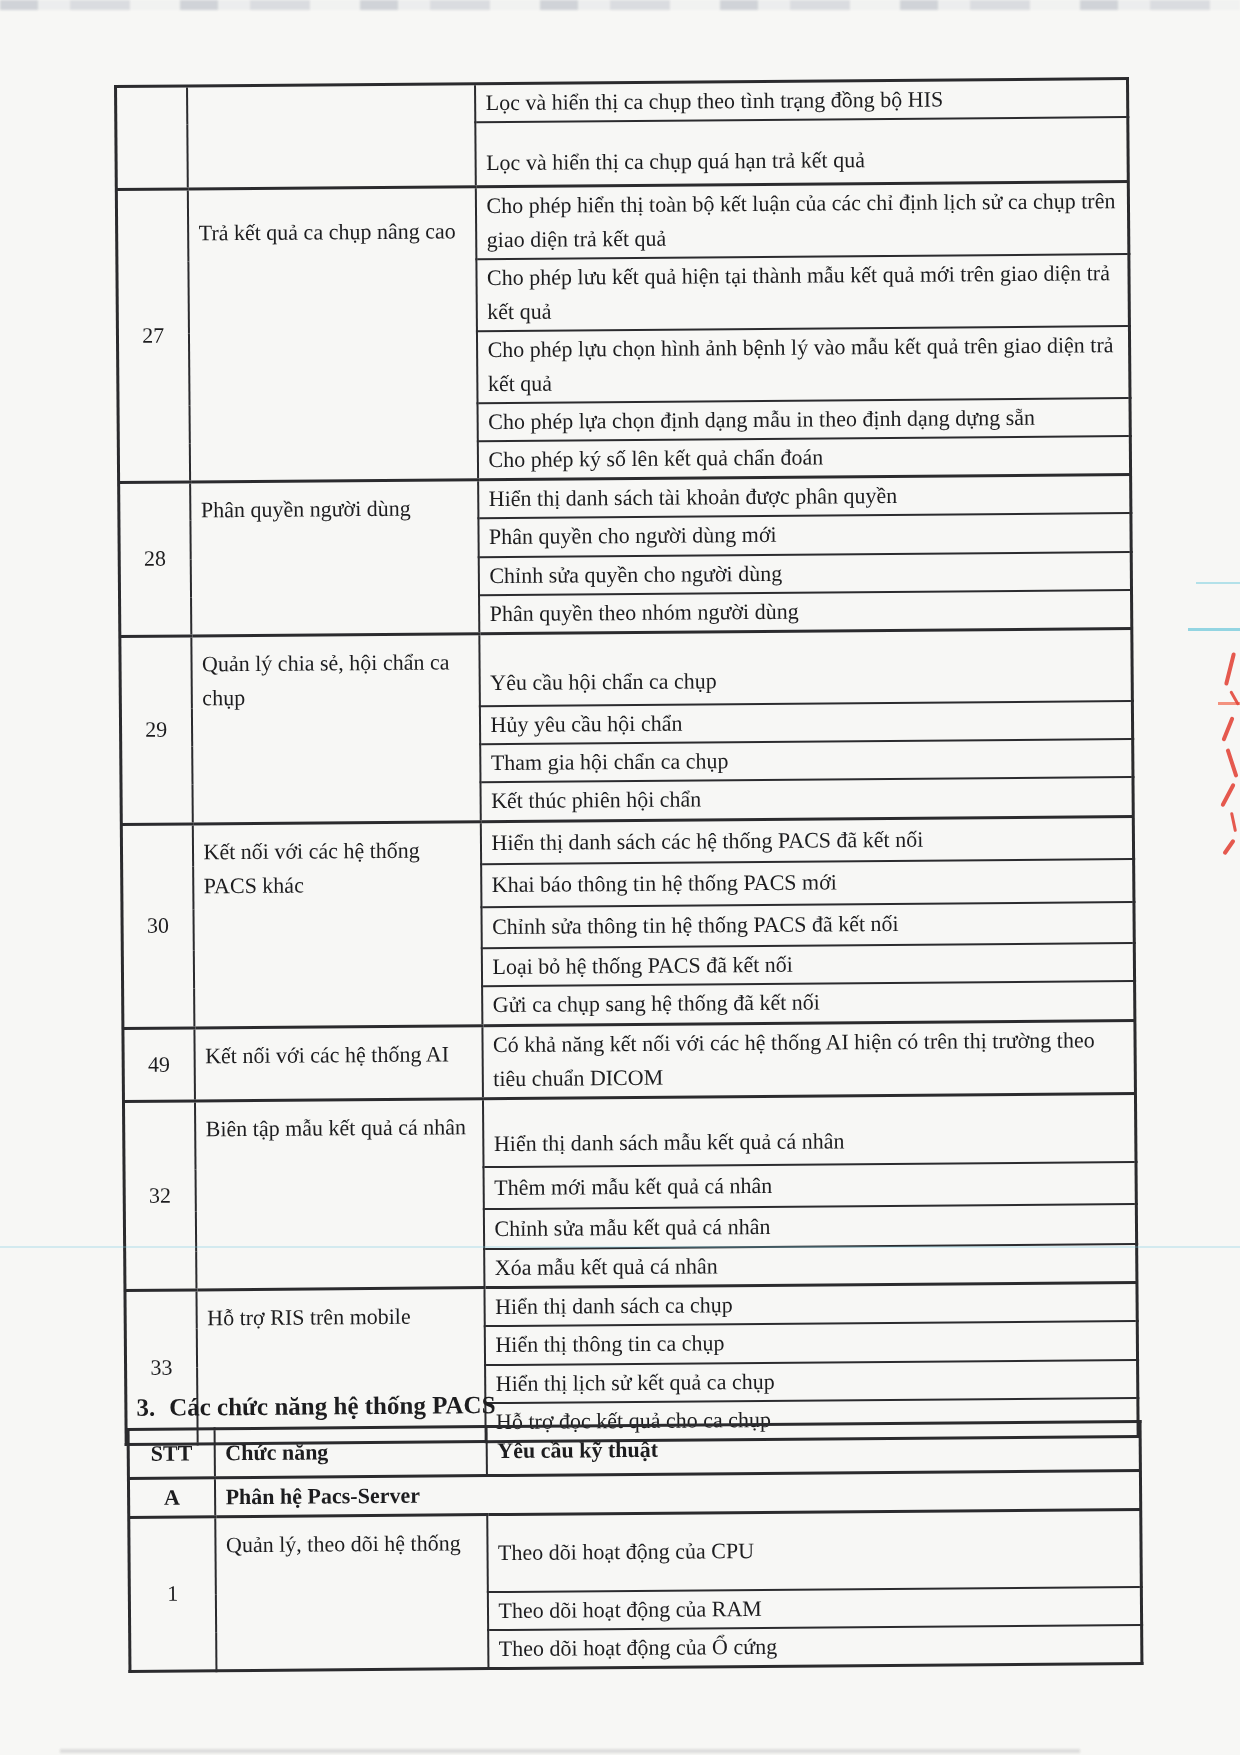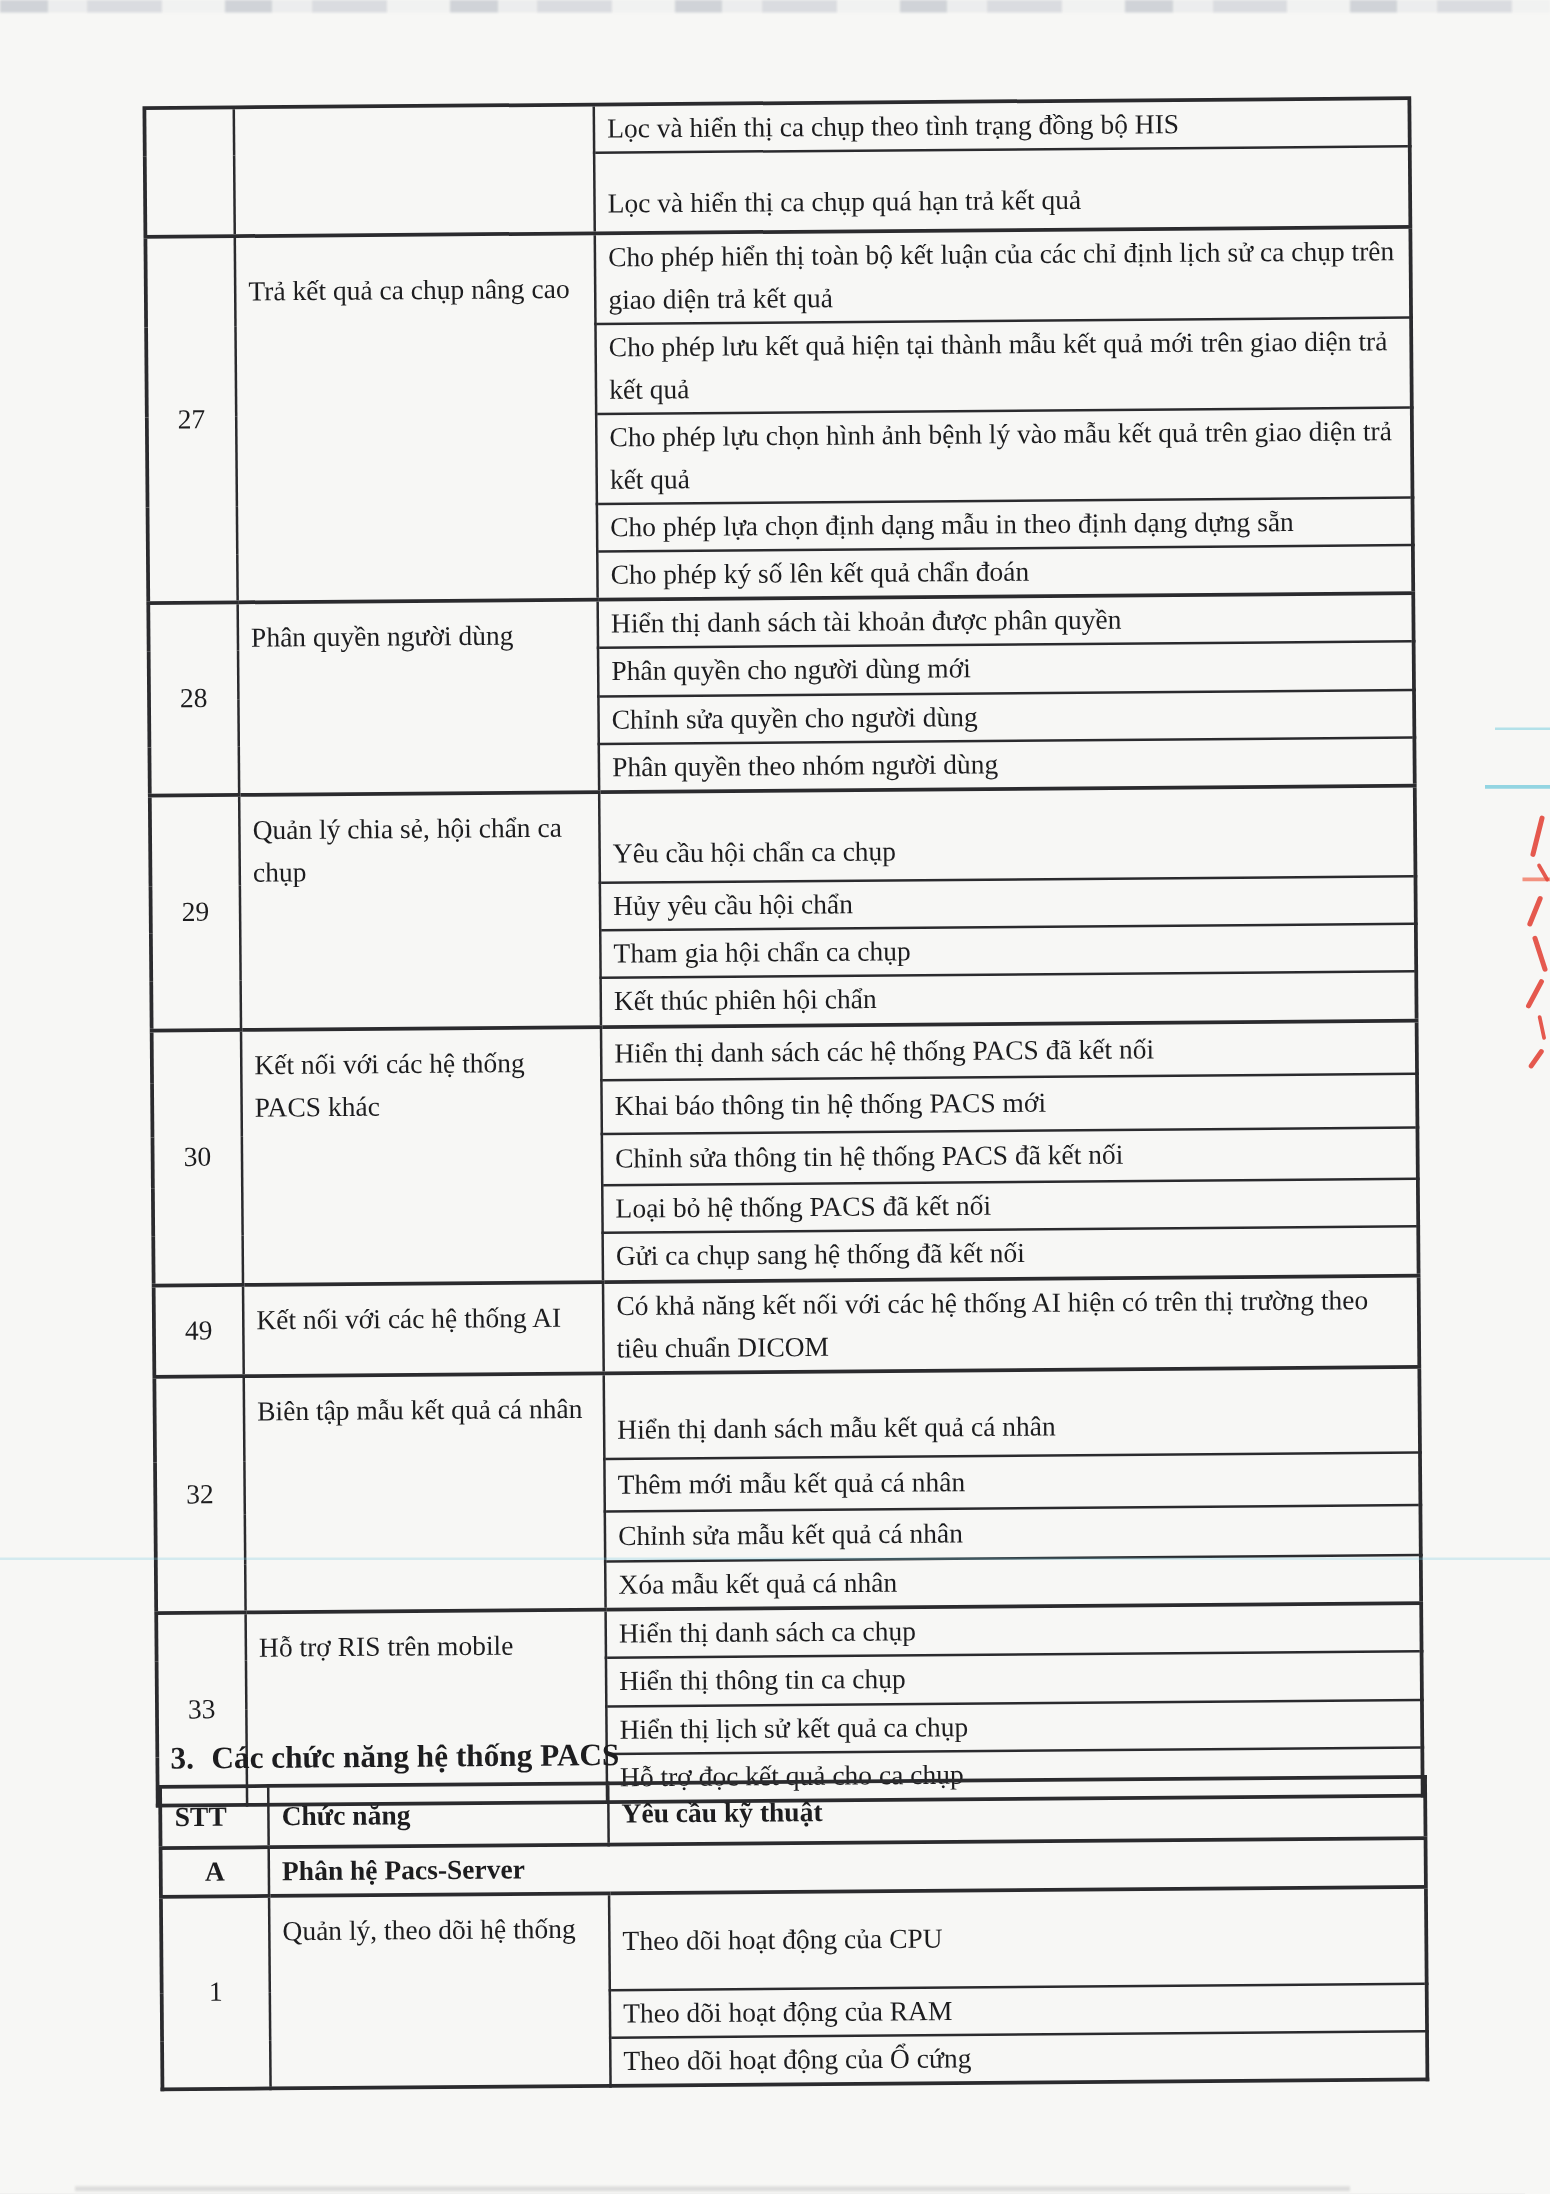--- a/index.html
+++ b/index.html
@@ -33,21 +33,21 @@
     padding:1px 10px; vertical-align:middle; overflow:hidden;
   }
   .t1 { position:absolute; left:0; top:0; width:1012px; }
   .t2 { position:absolute; left:2px; top:1343px; width:1012px; }
   tr.gs td, tr.gs th { border-top-width:3px; }
   td.stt { text-align:center; padding:1px 4px; }
   td.func { vertical-align:top; padding-top:10px; }
   td.func.pad-lg { padding-top:26px; }
   td.req.vb { vertical-align:bottom; padding-bottom:5px; }
   .t2 th { font-weight:bold; text-align:left; padding:6px 10px; }
-  .t2 th.c { }
+  .t2 th.c { text-align:center; }
   .t2 .section-label { font-weight:bold; }
   .t2 td.stt.sec { font-weight:bold; }
 
   .heading {
     position:absolute; left:12px; top:1309px;
     display:flex; gap:14px; font-size:25px; font-weight:bold; white-space:nowrap;
   }
 
   
   .streak { position:absolute; }

